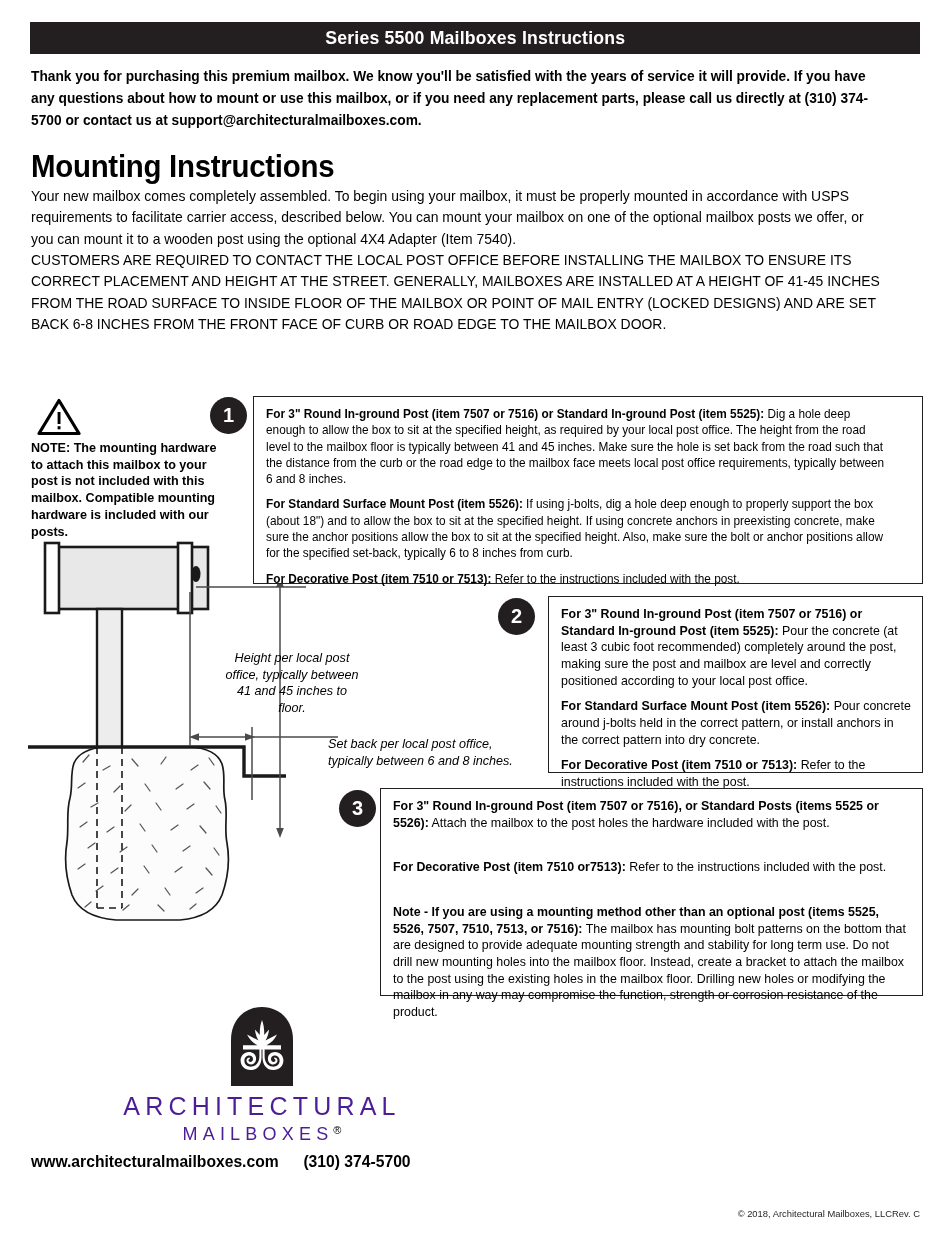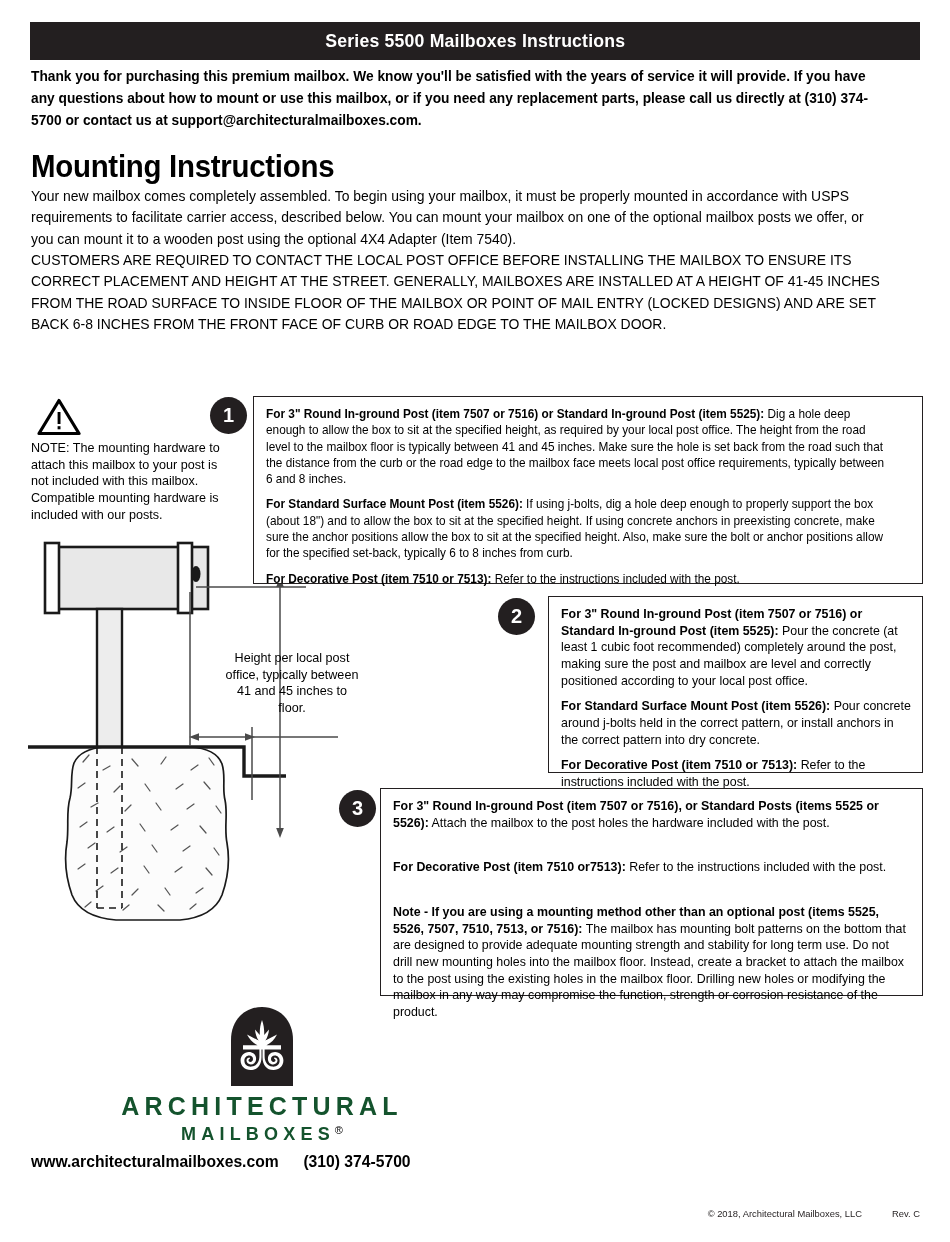--- a/index.html
+++ b/index.html
@@ -9,21 +9,21 @@
     background:#ffffff;
     font-family:"Liberation Sans", sans-serif;
     color:#000;
     position:relative;
     overflow:hidden;
   }
   .page { position:absolute; inset:0; }
 
   
   .title-bar {
-    position:absolute; left:30px; top:22px; width:890px; height:38px;
+    position:absolute; left:30px; top:22px; width:890px; height:32px;
     background:#231f20; color:#fff;
     display:flex; align-items:center; justify-content:center;
   }
   .title-bar span {
     font-size:19px; font-weight:bold; letter-spacing:.2px;
     font-family:"Liberation Sans Narrow","Liberation Sans",sans-serif;
     transform:scaleX(.93); transform-origin:center;
   }
 
   .intro {
@@ -42,21 +42,21 @@
     position:absolute; left:31px; width:893px;
     font-size:14.6px; line-height:1.47;
     transform:scaleX(.955); transform-origin:left top;
   }
   .para.p1 { top:186px; }
   .para.p2 { top:250px; }
 
   
   .note-wrap { position:absolute; left:31px; top:398px; width:190px; }
   .warn-tri { width:44px; height:38px; display:block; margin:0 0 4px 6px; }
-  .note-text { font-size:12.6px; line-height:1.33; }
+  .note-text { font-size:12.6px; line-height:1.33;font-weight:bold; }
 
   
   .step-circle {
     position:absolute; width:37px; height:37px; border-radius:50%;
     background:#231f20; color:#fff;
     display:flex; align-items:center; justify-content:center;
     font-size:20px; font-weight:bold;
   }
 
   
@@ -73,48 +73,48 @@
   #box2 { left:548px; top:596px; width:375px; height:177px; padding:9px 11px 8px 12px; }
   #box2 p { font-size:12.4px; line-height:1.345; }
   #box2 p + p { }
 
   #box3 { left:380px; top:788px; width:543px; height:208px; padding:9px 11px 8px 12px; }
   #box3 p { font-size:12.4px; line-height:1.345; }
   #box3 p + p { margin-top:28px; }
 
   
   .diagram { position:absolute; left:28px; top:530px; width:510px; height:400px; }
-  .dlabel { position:absolute; font-size:12.6px; line-height:1.32; text-align:center; }
+  .dlabel { position:absolute; font-size:12.6px; line-height:1.32; text-align:center;font-style:italic; }
   #label-height { left:222px; top:650px; width:140px; }
   #label-setback { left:328px; top:736px; width:205px; text-align:left; }
 
   
   .logo { position:absolute; left:112px; top:1004px; width:300px; text-align:center; }
   .logo-mark { display:block; margin:0 auto; }
   .logo-l1, .logo-l2 {
     font-family:"Liberation Sans", sans-serif;
-    color:#14532d; font-weight:700;
+    color:#4c1d95; font-weight:400;
   }
   .logo-l1 { font-size:25px; letter-spacing:5.2px; margin-top:6px; }
   .logo-l2 { font-size:18px; letter-spacing:5.2px; margin-top:3px; position:relative; display:inline-block; }
   .logo-reg { font-size:11px; vertical-align:super; letter-spacing:0; }
 
   .contact {
     position:absolute; left:31px; top:1152px;
     font-size:16.5px; font-weight:bold;
     font-family:"Liberation Sans Narrow","Liberation Sans",sans-serif;
     transform:scaleX(.95); transform-origin:left top;
   }
   .contact .tel { margin-left:26px; }
 
   .copyright {
     position:absolute; right:30px; top:1208px;
     font-size:9.4px; color:#231f20;
     font-family:"Liberation Sans Narrow","Liberation Sans",sans-serif;
-    display:flex; gap:30px;
+    display:flex; 
   }
 </style>
 </head>
 <body>
 
 <div class="page">
 
   <div class="title-bar">
     <span>Series 5500 Mailboxes Instructions</span>
   </div>
@@ -221,38 +221,39 @@
     <g stroke="#4a4a4a" stroke-width="1.5" fill="none">
       <line x1="164" y1="207" x2="224" y2="207"></line>
       <line x1="224" y1="197" x2="224" y2="270"></line>
       <line x1="224" y1="207" x2="310" y2="207"></line>
       <path d="M161,207 L171,203.2 L171,210.8 Z" fill="#4a4a4a" stroke="none"></path>
       <path d="M227,207 L217,203.2 L217,210.8 Z" fill="#4a4a4a" stroke="none"></path>
     </g>
   </svg>
 
   <div class="dlabel" id="label-height">Height per local post office, typically between 41 and 45 inches to floor.</div>
+  <div class="dlabel" id="label-setback">Set back per local post office, typically between 6 and 8 inches.</div>
 
   <div class="step-circle" style="left:210px; top:397px;">1</div>
   <div class="step-box" id="box1">
     <p>
       <span class="lead">For 3" Round In-ground Post (item 7507 or 7516) or Standard In-ground Post (item 5525):</span><span> Dig a hole deep enough to allow the box to sit at the specified height, as required by your local post office.  The height from the road level to the mailbox floor is typically between 41 and 45 inches.  Make sure the hole is set back from the road such that the distance from the curb or the road edge to the mailbox face meets local post office requirements, typically between 6 and 8 inches.</span>
     </p>
     <p>
       <span class="lead">For Standard Surface Mount Post (item 5526):</span><span> If using j-bolts, dig a hole deep enough to properly support the box (about 18") and to allow the box to sit at the specified height. If using concrete anchors in preexisting concrete, make sure the anchor positions allow the box to sit at the specified height.  Also, make sure the bolt or anchor positions allow for the specified set-back, typically 6 to 8 inches from curb.</span>
     </p>
     <p>
       <span class="lead">For Decorative Post (item 7510 or 7513):</span><span> Refer to the instructions included with the post.</span>
     </p>
   </div>
 
   <div class="step-circle" style="left:498px; top:598px;">2</div>
   <div class="step-box" id="box2">
     <p>
-      <span class="lead">For 3" Round In-ground Post (item 7507 or 7516) or Standard In-ground Post (item 5525):</span><span> Pour the concrete (at least 1 cubic foot recommended) completely around the post, making sure the post and mailbox are level and correctly positioned according to your local post office.</span>
+      <span class="lead">For 3" Round In-ground Post (item 7507 or 7516) or Standard In-ground Post (item 5525):</span><span> Pour the concrete (at least 3 cubic foot recommended) completely around the post, making sure the post and mailbox are level and correctly positioned according to your local post office.</span>
     </p>
     <p>
       <span class="lead">For Standard Surface Mount Post (item 5526):</span><span> Pour concrete around j-bolts held in the correct pattern, or install anchors in the correct pattern into dry concrete.</span>
     </p>
     <p>
       <span class="lead">For Decorative Post (item 7510 or 7513):</span><span> Refer to the instructions included with the post.</span>
     </p>
   </div>
 
   <div class="step-circle" style="left:339px; top:790px;">3</div>

